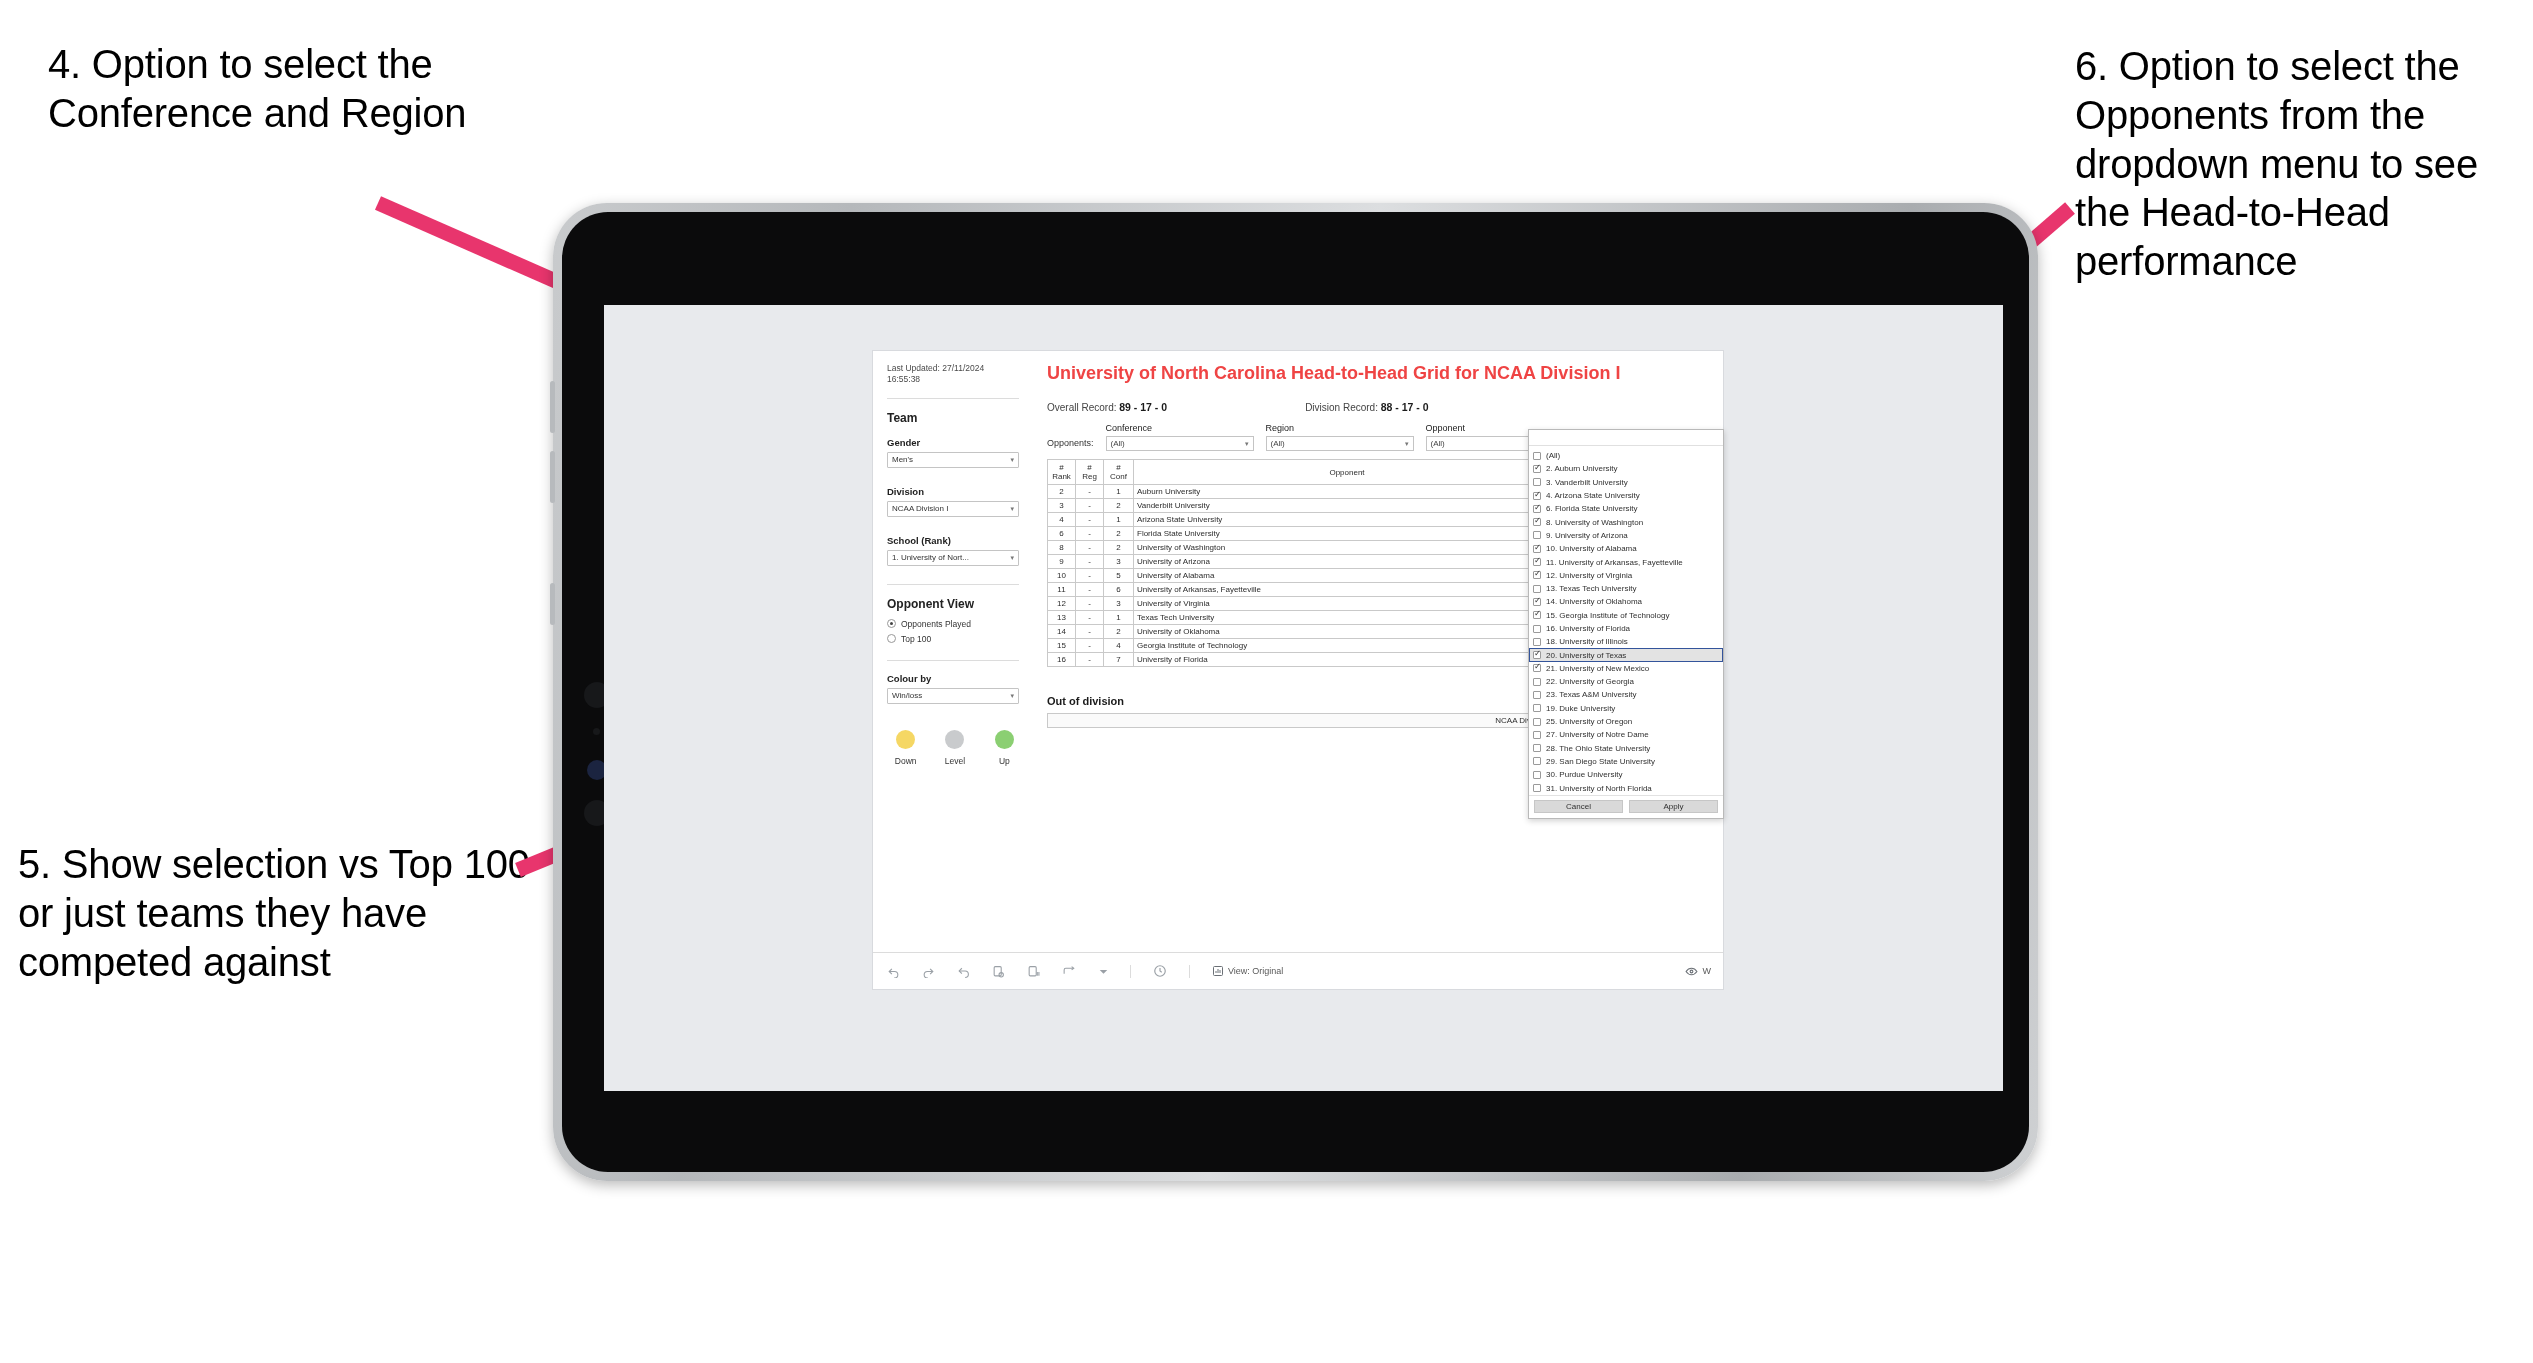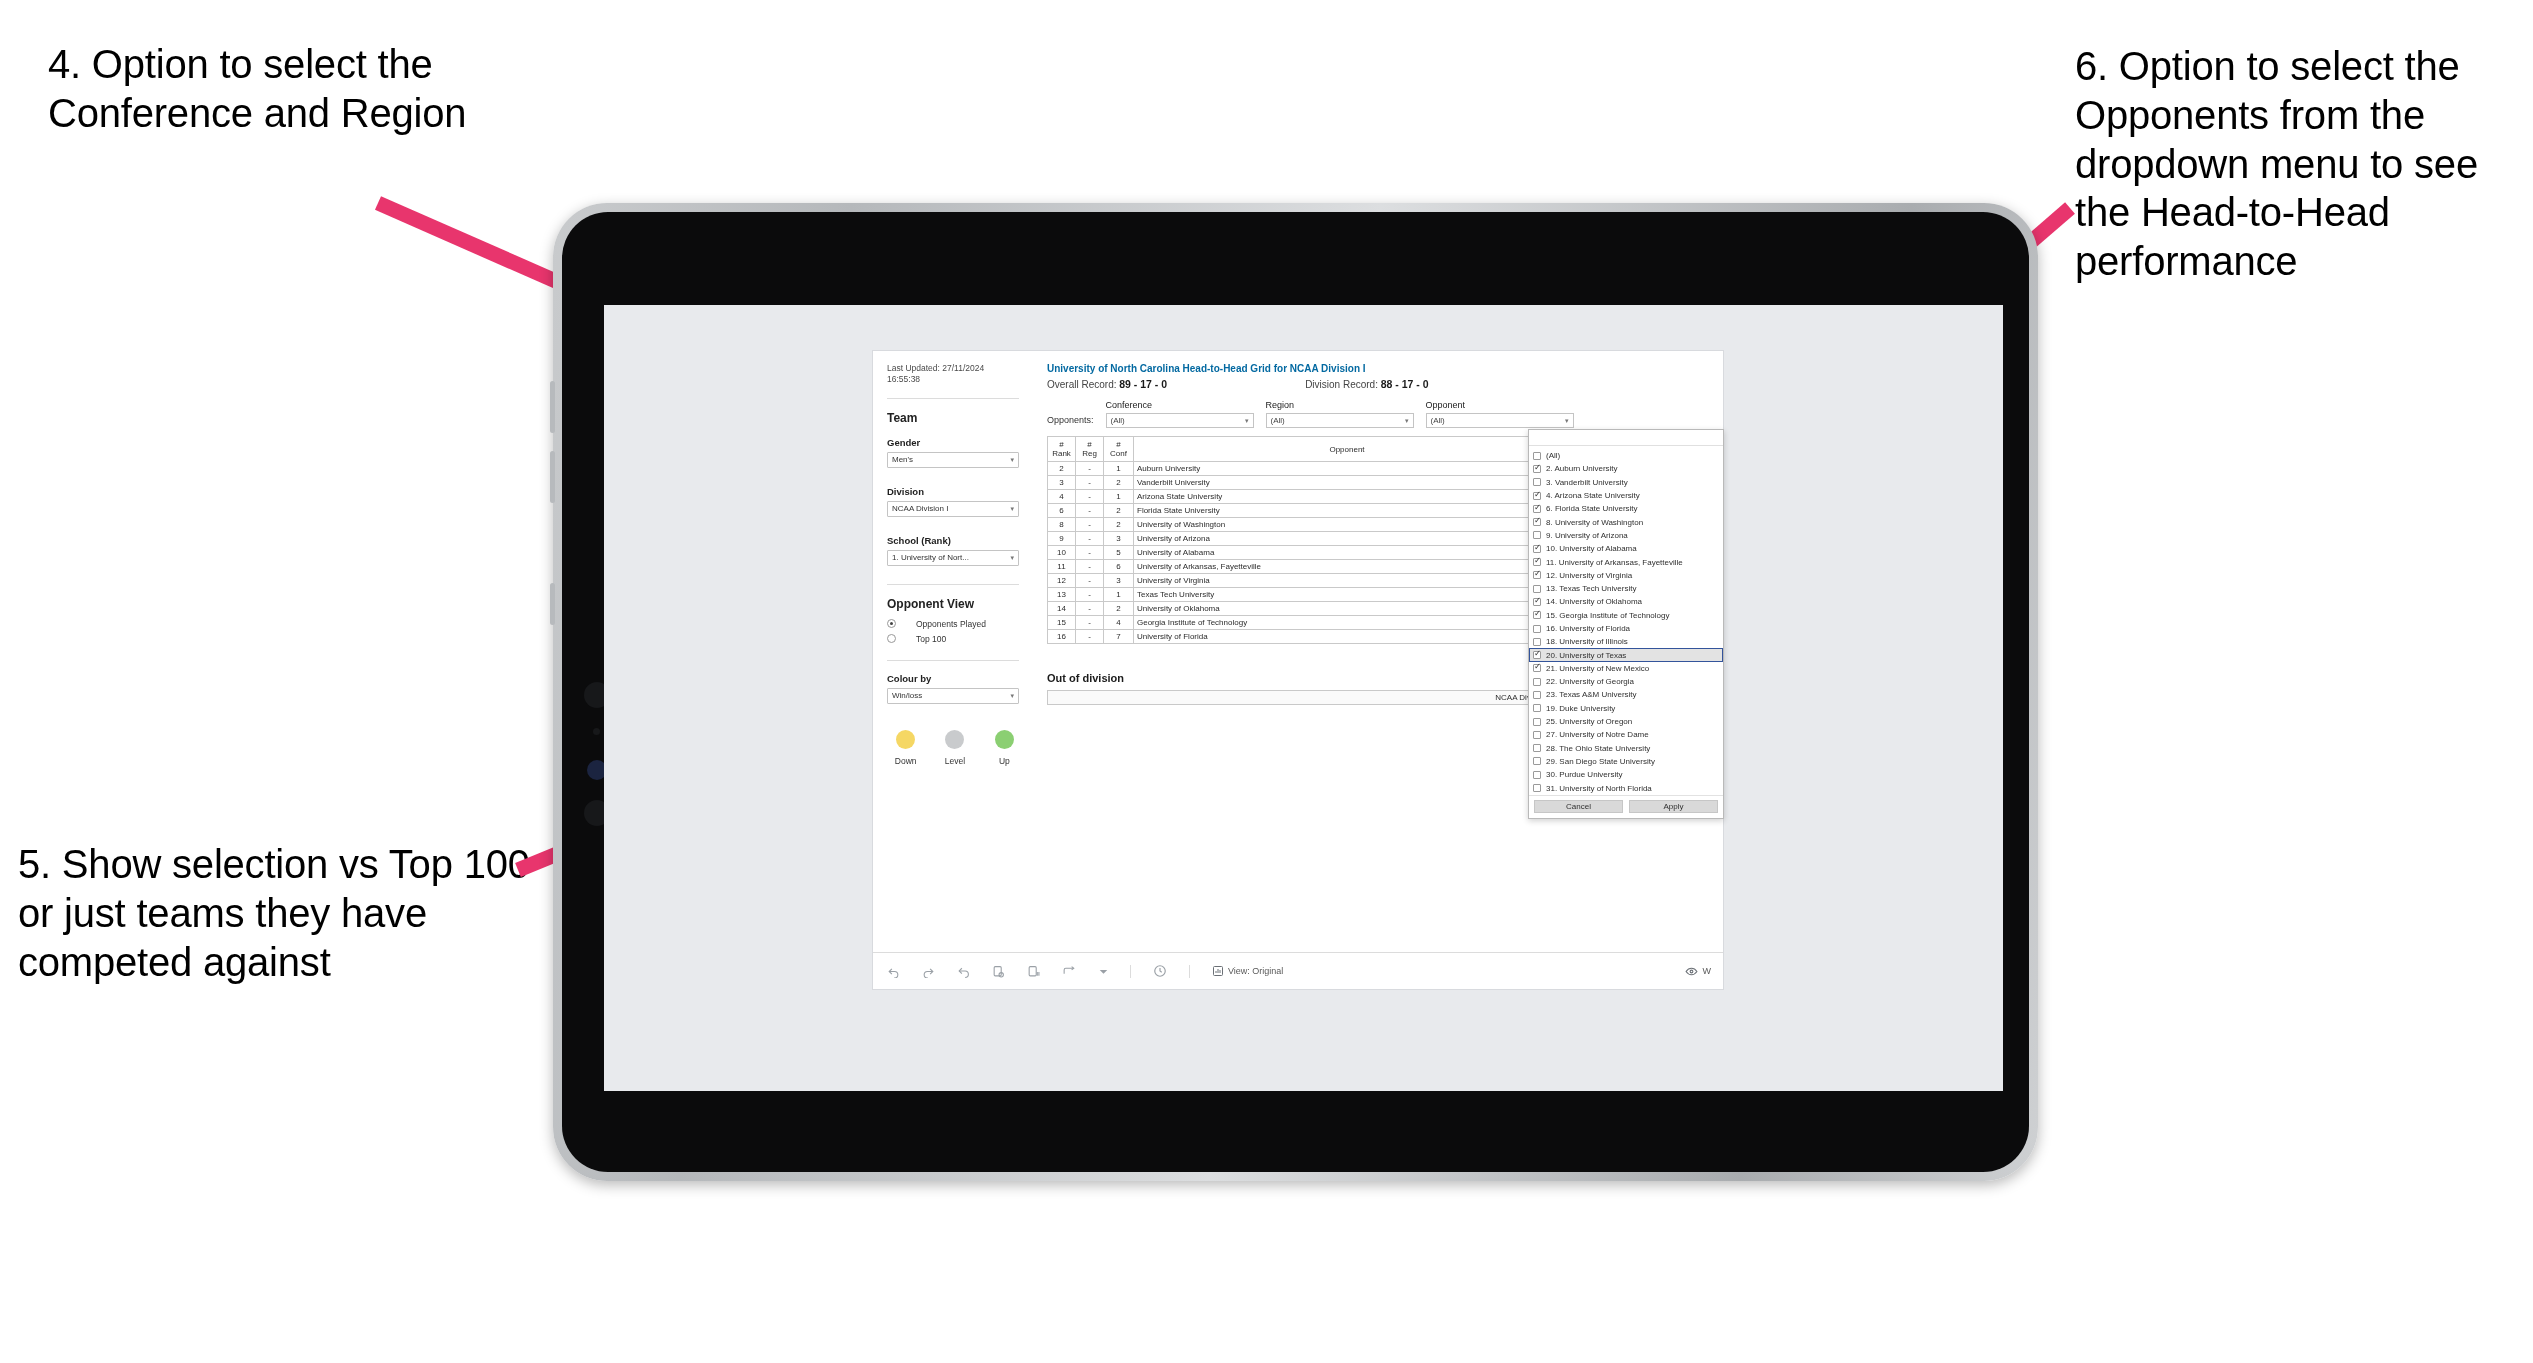--- a/index.html
+++ b/index.html
@@ -116,38 +116,38 @@
   .lastupd { font-size:8.5px; color:#4a4a4a; line-height:1.35; }
   .side-sep { height:1px; background:#dcdcdc; margin:12px 0 12px 0; }
   .side-h { font-size:12px; color:#222; font-weight:600; margin-bottom:12px; }
   .fld-label { font-size:9.5px; color:#222; font-weight:600; margin-bottom:4px; }
   .fld {
     height:16px; border:1px solid #c4c4c4; background:#fff; border-radius:1px;
     display:flex; align-items:center; padding:0 4px; font-size:8px; color:#333;
     margin-bottom:18px; position:relative;
   }
   .fld .caret { margin-left:auto; font-size:7px; color:#777; }
-  .radio-row { display:flex; align-items:center; gap:20px; margin-bottom:5px; }
+  .radio-row { display:flex; align-items:center; gap:5px; margin-bottom:5px; }
   .radio {
     width:9px; height:9px; border:1px solid #999; border-radius:50%;
     background:#fff; position:relative; flex:0 0 auto;
   }
   .radio.on::after {
     content:""; position:absolute; left:2px; top:2px; width:3px; height:3px;
     background:#444; border-radius:50%;
   }
   .radio-lbl { font-size:8.5px; color:#333; }
   .legend { display:flex; gap:20px; margin-top:26px; padding-left:4px; }
   .legend-item { text-align:center; width:34px; }
   .dot { width:19px; height:19px; border-radius:50%; margin:0 auto 7px auto; }
   .legend-lbl { font-size:8.5px; color:#333; }
 
   
   .main { flex:1; padding: 12px 16px 0 14px; min-width:0; position:relative; }
-  .viz-title { font-size:10px; color:#0369a1; font-weight:600; margin-bottom:4px; }
+  .viz-title { font-size:18px; color:#ef4444; font-weight:600; margin-bottom:17px; }
   .records { display:flex; font-size:10px; color:#444; margin-bottom:10px; }
   .records .rec { margin-right: 138px; }
   .records b { color:#1b1b1b; font-weight:700; font-size:10.5px; }
 
   .filters { display:flex; align-items:flex-end; gap:12px; margin-bottom:8px; }
   .filters .opp-lbl { font-size:9px; color:#333; padding-bottom:3px; }
   .filt { width: 148px; }
   .filt .fl { font-size:9px; color:#222; margin-bottom:3px; }
   .filt .fbox {
     height:15px; border:1px solid #c4c4c4; background:#fff;

